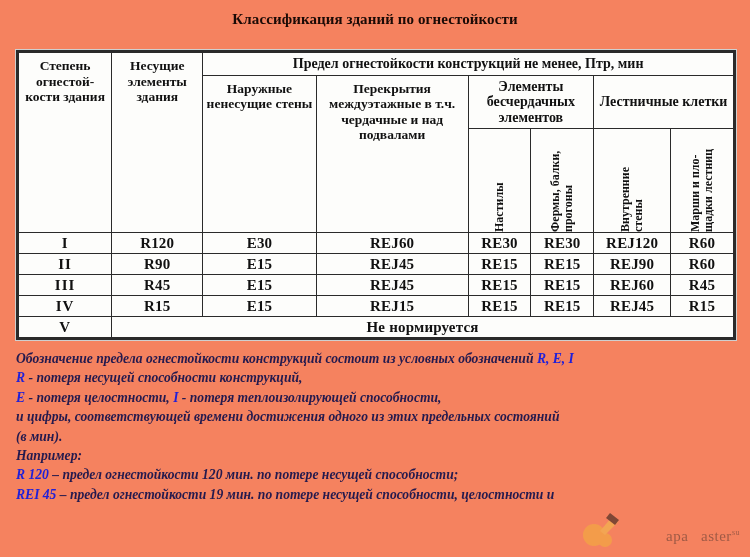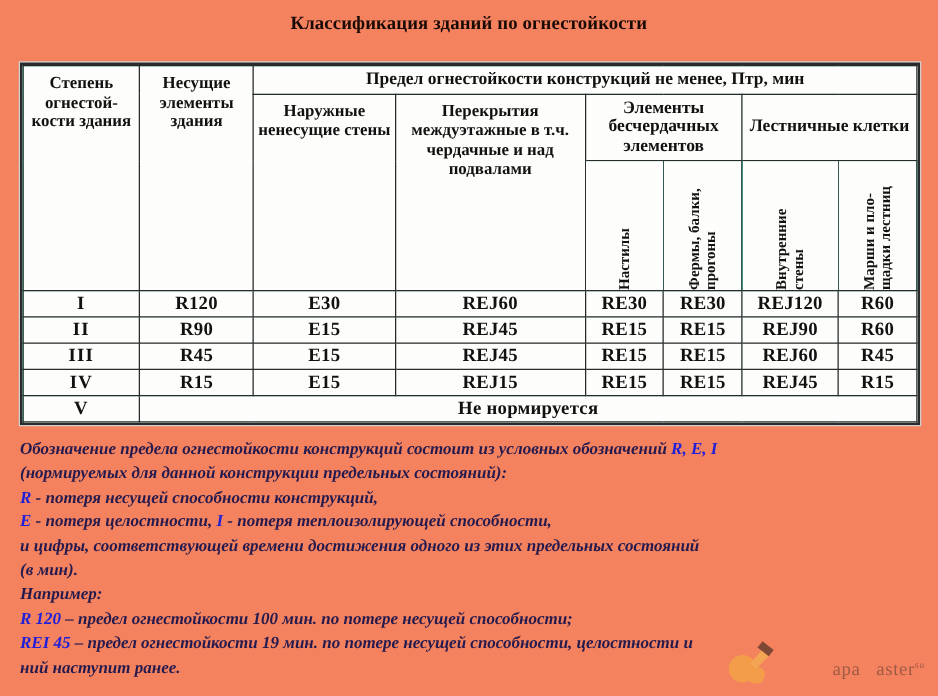--- a/index.html
+++ b/index.html
@@ -227,29 +227,27 @@
       <tr>
         <td class="data data-roman">V</td>
         <td class="data" colspan="7">Не нормируется</td>
       </tr>
     </tbody>
   </table>
 </div>
 
 <div class="notes">
   <p><span>Обозначение предела огнестойкости конструкций состоит из условных обозначений </span><span class="blue">R, E, I</span></p>
-  <p>(нормируемых для данной конструкции предельных состояний):</p>
   <p><span class="blue">R</span><span> - потеря несущей способности конструкций,</span></p>
   <p><span class="blue">E</span><span> - потеря целостности, </span><span class="blue">I</span><span> - потеря теплоизолирующей способности,</span></p>
   <p>и цифры, соответствующей времени достижения одного из этих предельных состояний</p>
   <p>(в мин).</p>
   <p>Например:</p>
-  <p><span class="blue">R 120</span><span> – предел огнестойкости 100 мин. по потере несущей способности;</span></p>
+  <p><span class="blue">R 120</span><span> – предел огнестойкости 120 мин. по потере несущей способности;</span></p>
   <p><span class="blue">REI 45</span><span> – предел огнестойкости 19 мин. по потере несущей способности, целостности и</span></p>
-  <p>ний наступит ранее.</p>
 </div>
 
 <div class="watermark">
   <svg class="wm-logo" viewBox="0 0 46 40">
     <circle cx="16" cy="26" r="11" fill="#f2b23a"></circle>
     <circle cx="27" cy="31" r="7" fill="#f2b23a"></circle>
     <path d="M22 22 L34 8 L40 13 L27 26 Z" fill="#f2c24a"></path>
     <path d="M32 4 L41 11 L37 16 L28 9 Z" fill="#201814"></path>
   </svg>
   <div class="wm-text">

